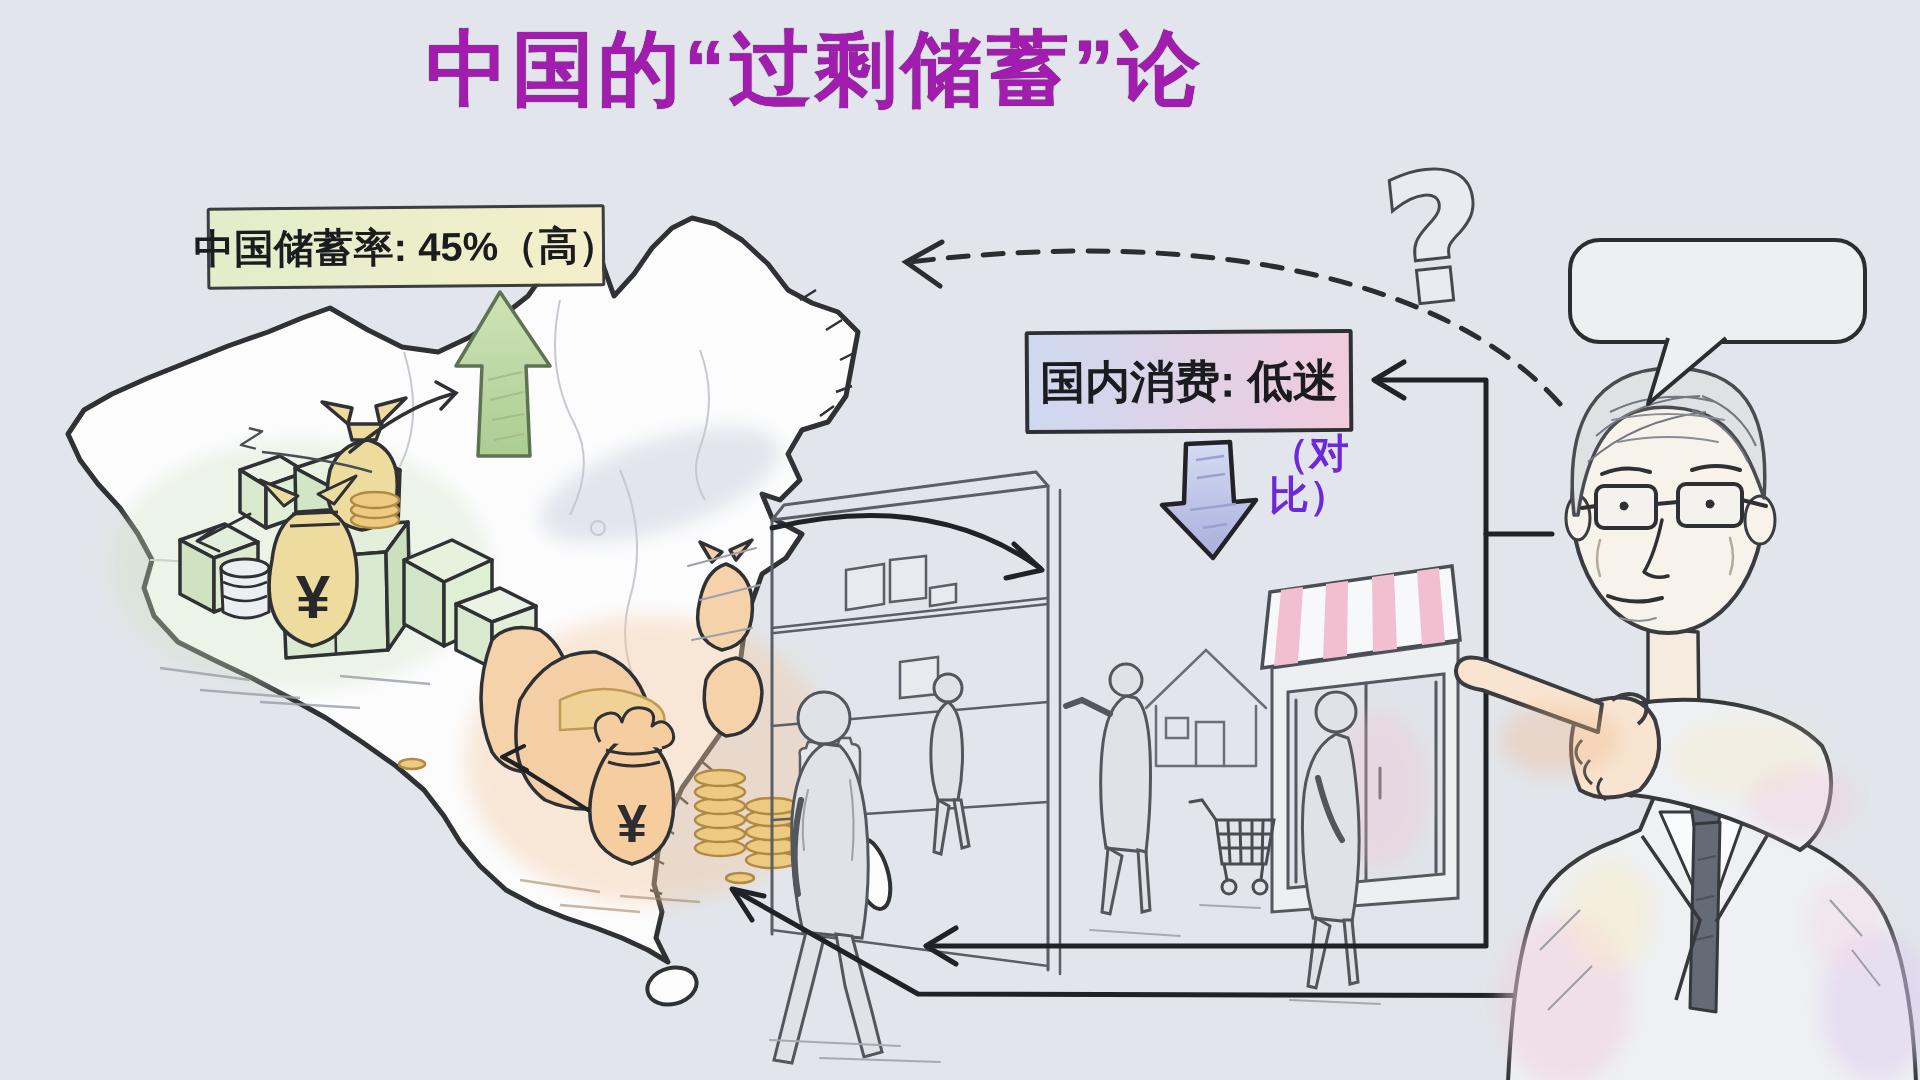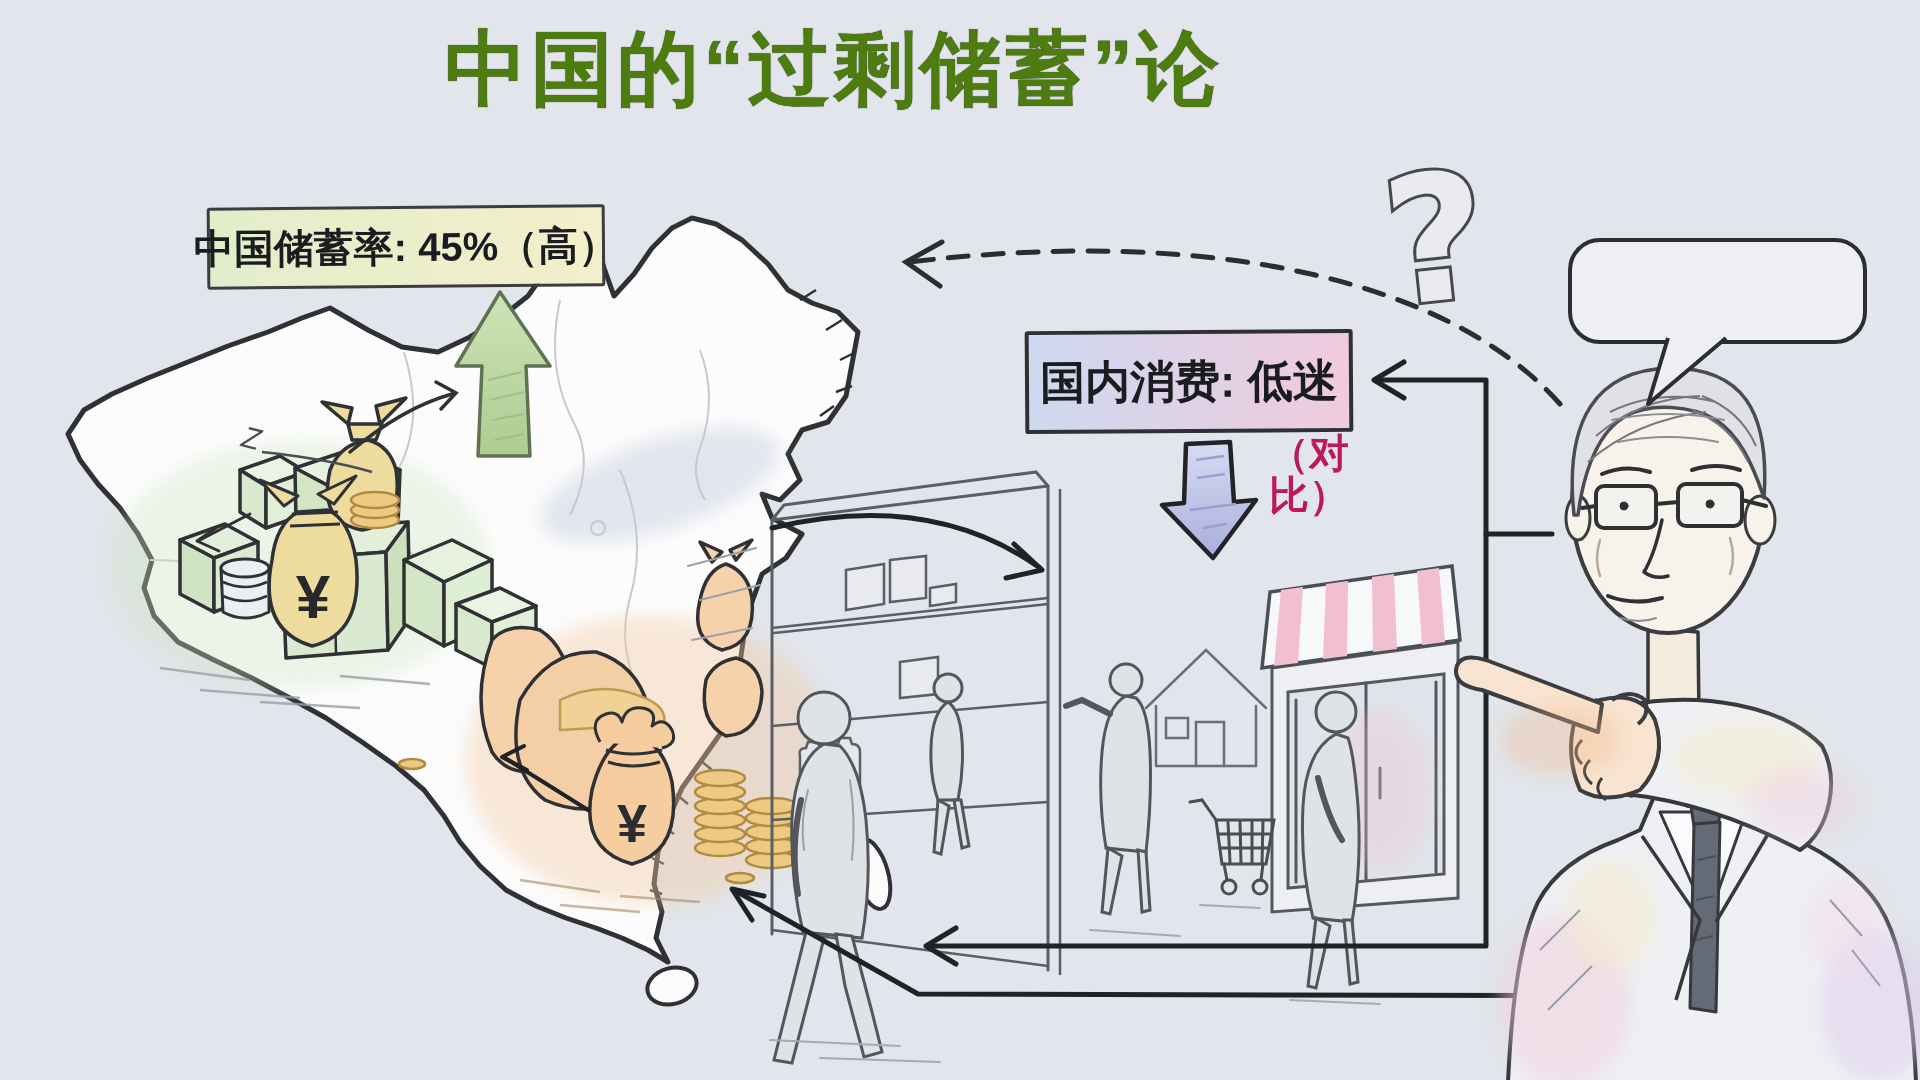--- a/index.html
+++ b/index.html
@@ -2,30 +2,30 @@
 <html lang="zh"><head>
 <meta charset="utf-8">
 <style>
   html,body{margin:0;padding:0;}
   body{font-family:"Liberation Sans","DejaVu Sans",sans-serif;background:#b9bcc4;}
   .canvas{position:relative;width:1920px;height:1080px;overflow:hidden;background:#e2e5eb;}
   .canvas svg{position:absolute;inset:0;z-index:1;}
   .ov{position:absolute;z-index:2;display:flex;align-items:center;justify-content:center;
       color:#1b1c1f;text-align:center;line-height:1.05;}
   .title{left:815px;top:26px;transform:translateX(-50%);font-size:82px;font-weight:700;
-         letter-spacing:4px;white-space:nowrap;color:#4d7c0f;
-         text-shadow:0 0 1px #141518;margin-left:19px;}
+         letter-spacing:4px;white-space:nowrap;color:#a21caf;
+         text-shadow:0 0 1px #141518;}
   .label-box{border-radius:3px;font-weight:700;white-space:nowrap;}
   .savings-box{left:207px;top:206px;width:392px;height:76px;font-size:40px;
     background:linear-gradient(90deg,#e3edca,#f4efca);
     border:3px solid #3b3d40;transform:rotate(-0.5deg);}
   .consumption-box{left:1025px;top:330px;width:320px;height:95px;font-size:45px;
     background:linear-gradient(90deg,#cdd9f0,#f1cadd);
     border:4px solid #2e3033;transform:rotate(-0.4deg);}
-  .duibi{left:1244px;top:446px;width:130px;height:56px;font-size:40px;font-weight:700;color:#be185d;}
+  .duibi{left:1244px;top:446px;width:130px;height:56px;font-size:40px;font-weight:700;color:#6d28d9;}
   .bubble-text{left:1570px;top:240px;width:295px;height:102px;font-size:45px;font-weight:700;}
 </style>
 </head>
 <body>
 
 <div class="canvas">
 
 <svg viewBox="0 0 1920 1080" width="1920" height="1080">
   <defs>
     <linearGradient id="gradUp" x1="0" y1="0" x2="0" y2="1">

